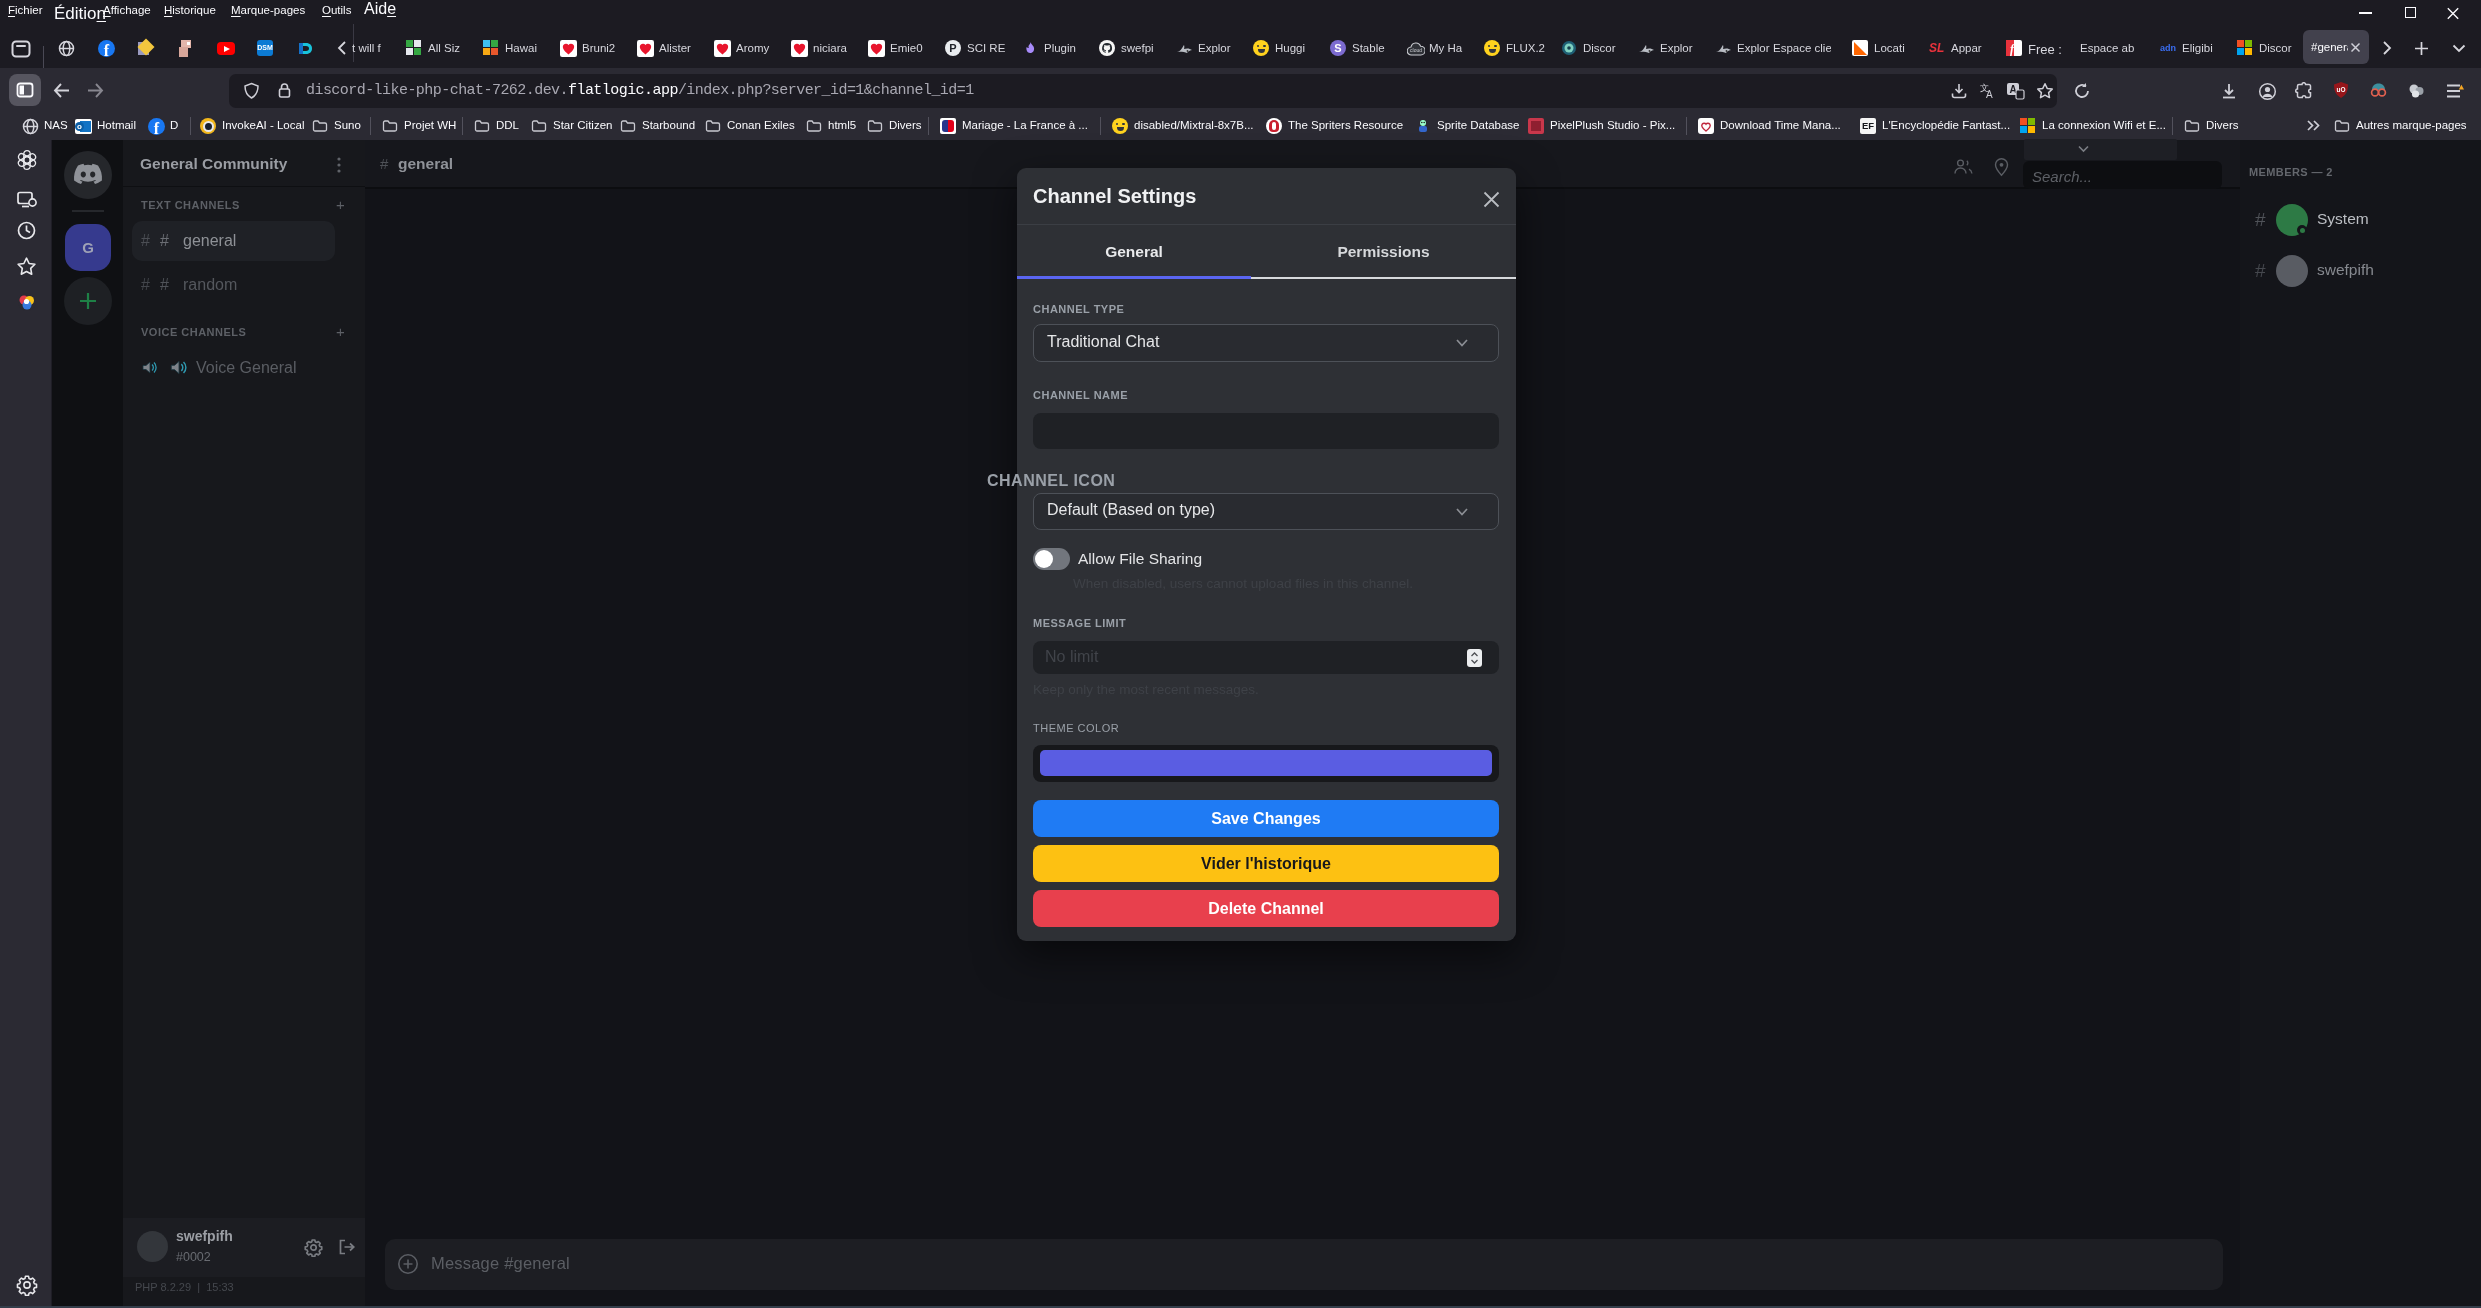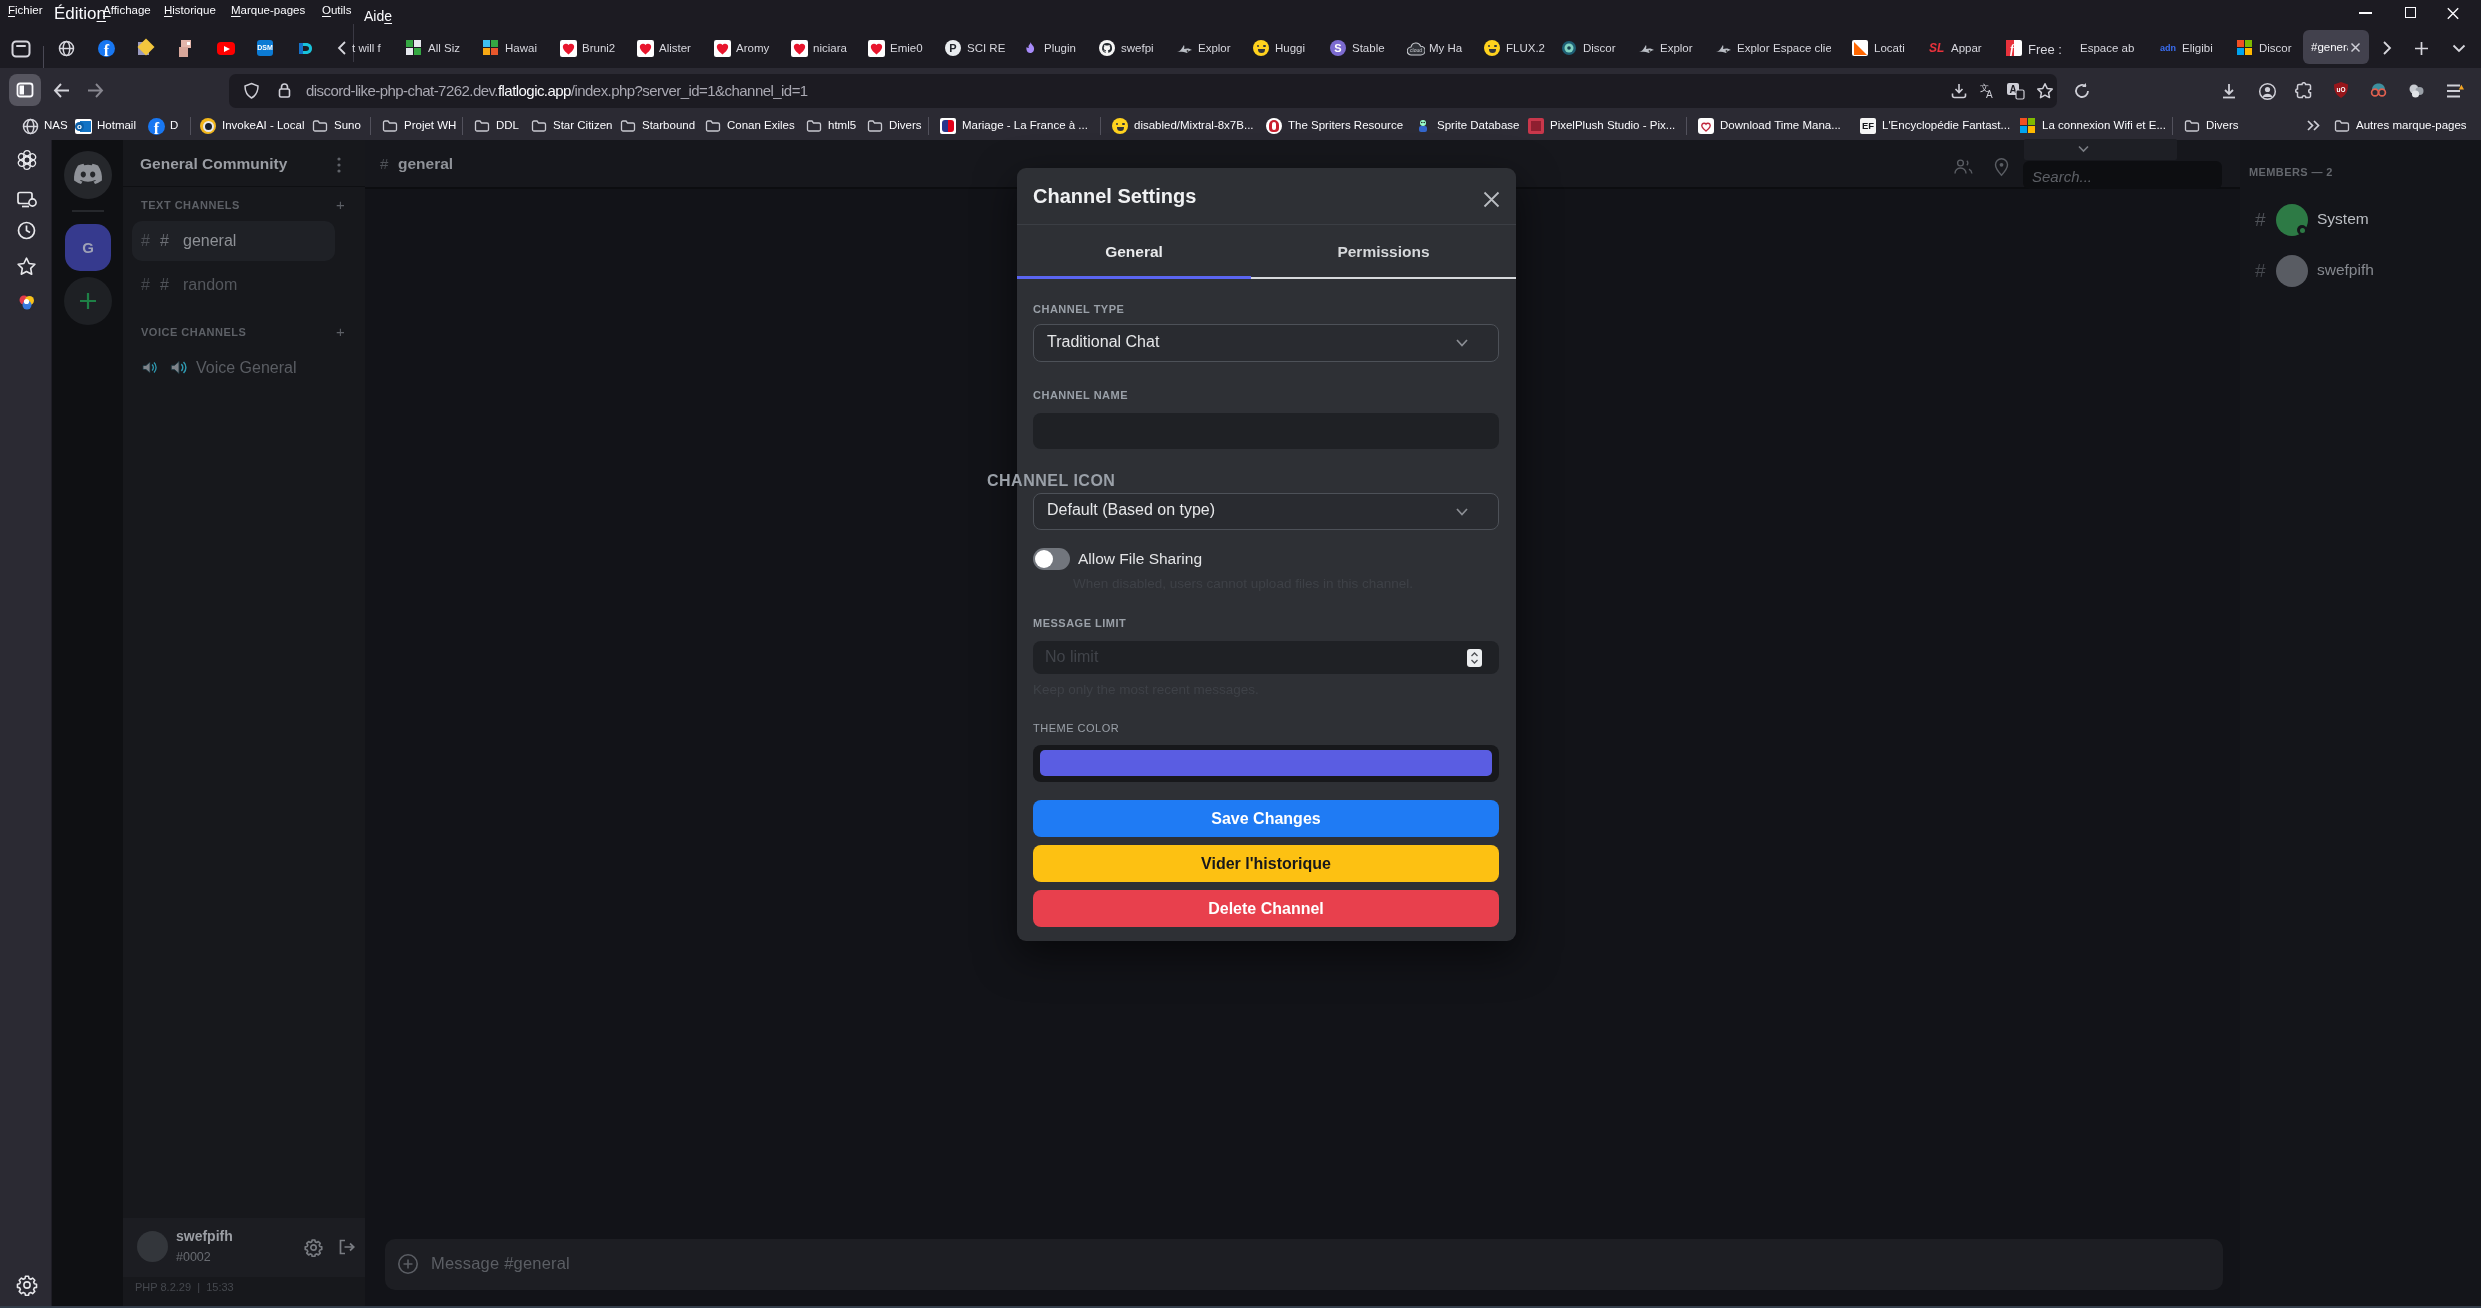--- a/index.html
+++ b/index.html
@@ -11,21 +11,21 @@
 <div class="ab" style="left:0;top:0;width:2481px;height:1308px;">
 
 <div class="ab" style="left:0;top:0;width:2481px;height:20px;background:#1c1b22;"></div>
 <div class="ab" style="left:0;top:20px;width:2481px;height:48px;background:#1c1b22;"></div>
 <span class="ab" style="left:8px;top:4px;font-size:11.5px;color:#fbfbfe;"><span style="text-decoration:underline;text-underline-offset:2px;">F</span>ichier</span>
 <span class="ab" style="left:54px;top:4px;font-size:17px;color:#fbfbfe;">Éditio<span style="text-decoration:underline;text-underline-offset:2px;">n</span></span>
 <span class="ab" style="left:103px;top:4px;font-size:11.5px;color:#fbfbfe;"><span style="text-decoration:underline;text-underline-offset:2px;">A</span>ffichage</span>
 <span class="ab" style="left:164px;top:4px;font-size:11.5px;color:#fbfbfe;"><span style="text-decoration:underline;text-underline-offset:2px;">H</span>istorique</span>
 <span class="ab" style="left:231px;top:4px;font-size:11.5px;color:#fbfbfe;"><span style="text-decoration:underline;text-underline-offset:2px;">M</span>arque-pages</span>
 <span class="ab" style="left:322px;top:4px;font-size:11.5px;color:#fbfbfe;"><span style="text-decoration:underline;text-underline-offset:2px;">O</span>utils</span>
-<span class="ab" style="left:364px;top:8px;font-size:14px;color:#fbfbfe;text-align:right;">Aid<span style="text-decoration:underline;text-underline-offset:2px;">e</span></span>
+<span class="ab" style="left:364px;top:0;font-size:16px;color:#fbfbfe;text-align:right;">Aid<span style="text-decoration:underline;text-underline-offset:2px;">e</span></span>
 <span class="ab" style="left:2359px;top:12px;width:13px;height:1.6px;background:#fbfbfe;"></span>
 <span class="ab" style="left:2405px;top:7px;width:11px;height:11px;border:1.5px solid #fbfbfe;"></span>
 <svg class="ab" style="left:2446px;top:7px;" width="14" height="13" viewBox="0 0 15 15">
       <path d="M1.5 1.5 13.5 13.5 M13.5 1.5 1.5 13.5" stroke="#fbfbfe" stroke-width="1.6"></path>
     </svg>
 <svg class="ab" style="left:11px;top:39px;" width="20" height="20" viewBox="0 0 20 20">
       <rect x="1.5" y="2.5" width="17" height="15" rx="3.5" fill="none" stroke="#d6d6dd" stroke-width="2"></rect>
       <path d="M6 7h8" stroke="#d6d6dd" stroke-width="2" stroke-linecap="round"></path>
     </svg>
 <span class="ab" style="left:43px;top:46px;width:1px;height:34px;background:#4a4955;"></span>
@@ -197,21 +197,21 @@
       <path d="M10 3l6 6.5-6 6.5M15.8 9.5H2" stroke="#87868f" stroke-width="1.9" fill="none"></path>
     </svg>
 <div class="ab" style="left:229px;top:74px;width:1828px;height:34px;background:#1c1b22;border-radius:7px;"></div>
 <svg class="ab" style="left:243px;top:82px;" width="17" height="18" viewBox="0 0 17 18">
       <path d="M8.5 1.5 15 4c0 6-2 9.5-6.5 12C4 13.5 2 10 2 4z" fill="none" stroke="#cfcfd7" stroke-width="1.5"></path>
     </svg>
 <svg class="ab" style="left:277px;top:82px;" width="15" height="17" viewBox="0 0 15 17">
       <rect x="2.5" y="7" width="10" height="8" rx="1.5" fill="none" stroke="#cfcfd7" stroke-width="1.6"></rect>
       <path d="M4.5 7V5a3 3 0 0 1 6 0v2" fill="none" stroke="#cfcfd7" stroke-width="1.6"></path>
     </svg>
-<span class="ab" style="left:306px;top:82px;font-size:15px;letter-spacing:-0.55px;color:#a9a8b2;">discord-like-php-chat-7262.dev.<span style="color:#fbfbfe;">flatlogic.app</span>/index.php?server_id=1&amp;channel_id=1</span>
+<span class="ab" style="left:306px;top:82px;font-size:15px;letter-spacing:-0.55px;color:#a9a8b2;font-family:Liberation Mono, monospace;">discord-like-php-chat-7262.dev.<span style="color:#fbfbfe;">flatlogic.app</span>/index.php?server_id=1&amp;channel_id=1</span>
 <svg class="ab" style="left:1950px;top:82px;" width="18" height="18" viewBox="0 0 18 18">
       <path d="M9 2v8M5.5 7 9 10.5 12.5 7" stroke="#cfcfd7" stroke-width="1.6" fill="none"></path>
       <path d="M2.5 11.5v2a2 2 0 0 0 2 2h9a2 2 0 0 0 2-2v-2" stroke="#cfcfd7" stroke-width="1.6" fill="none"></path>
     </svg>
 <svg class="ab" style="left:1978px;top:82px;" width="19" height="18" viewBox="0 0 19 18">
       <text x="2" y="9" font-size="9" fill="#cfcfd7" font-family="Liberation Sans">文</text>
       <text x="8" y="16" font-size="10" fill="#cfcfd7" font-family="Liberation Sans">A</text>
     </svg>
 <svg class="ab" style="left:2006px;top:82px;" width="19" height="18" viewBox="0 0 19 18">
       <rect x="1" y="1" width="12" height="12" rx="2" fill="#cfcfd7"></rect>

